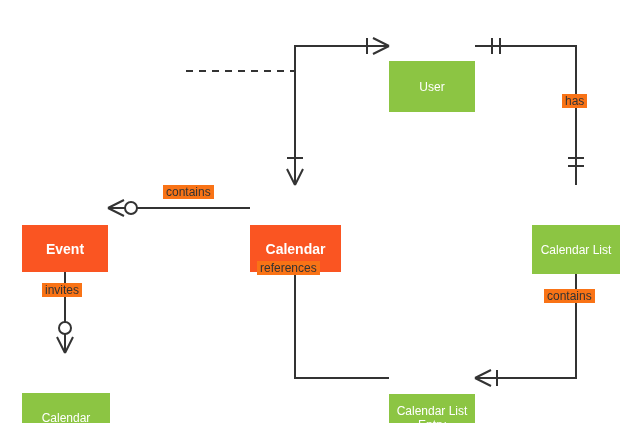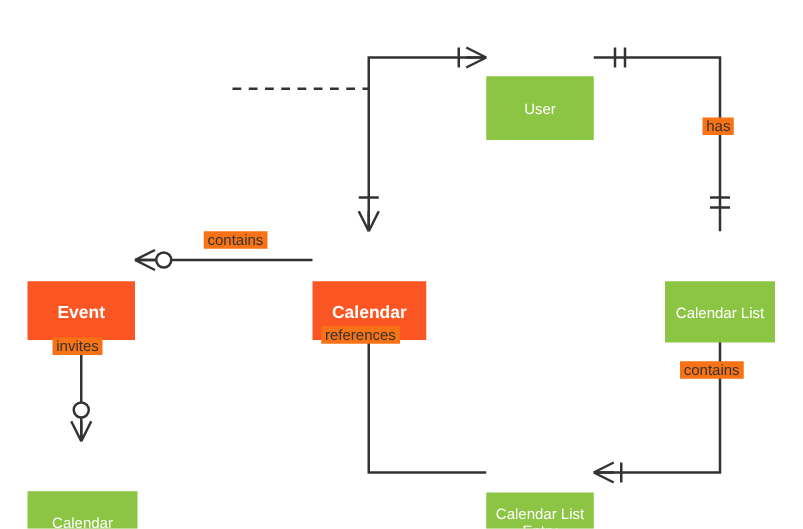--- a/index.html
+++ b/index.html
@@ -137,21 +137,21 @@
   </div>
 
   <div class="entity-box green" style="left:389px; top:354px; width:86px; height:48px;">
     <span class="entity-label">Calendar List
 Entry</span>
   </div>
 
 
   <div class="edge-label" style="left:163px; top:185px;">contains</div>
 
-  <div class="edge-label" style="left:42px; top:270px;">invites</div>
+  <div class="edge-label" style="left:42px; top:283px;">invites</div>
 
   <div class="edge-label" style="left:257px; top:261px;">references</div>
 
   <div class="edge-label" style="left:562px; top:94px;">has</div>
 
   <div class="edge-label" style="left:544px; top:289px;">contains</div>
 
 </div>
 
 </body></html>

